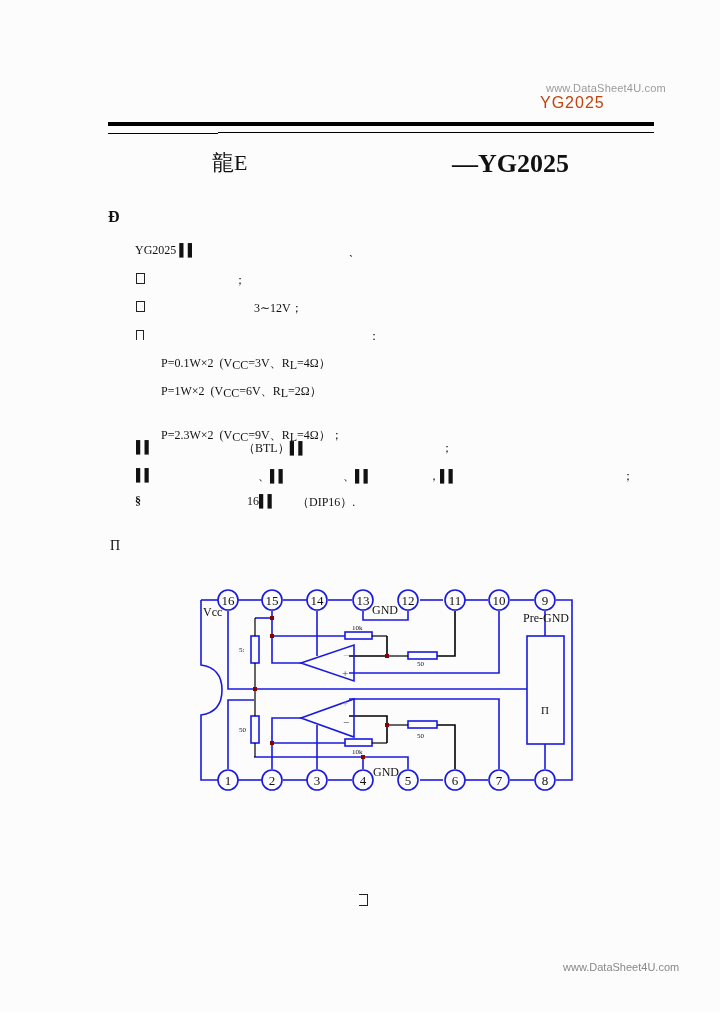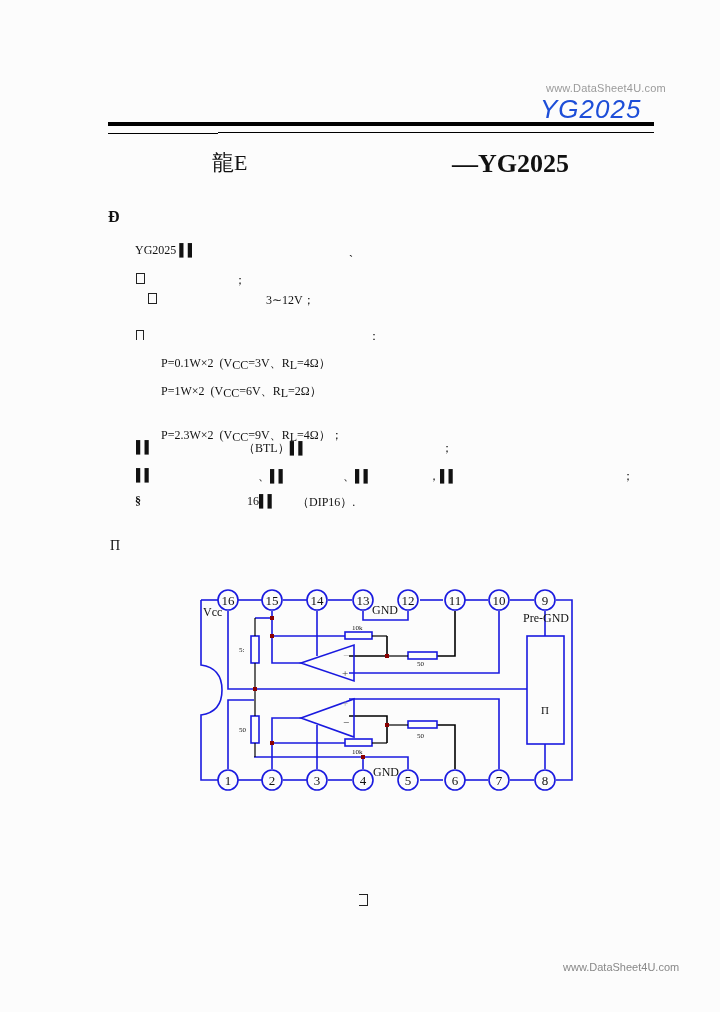--- a/index.html
+++ b/index.html
@@ -2,21 +2,21 @@
 <html><head>
 <meta charset="utf-8">
 <style>
   html, body { margin: 0; padding: 0; }
   body {
     width: 720px; height: 1012px; background: #fcfcfc; position: relative;
     overflow: hidden; font-family: "Liberation Serif", serif; color: #111;
   }
   .abs { position: absolute; }
   .wm-top { left: 546px; top: 82px; font-family: "Liberation Sans", sans-serif; font-size: 11px; color: #9a9a9a; letter-spacing: 0.2px; }
-  .part-top { left: 540px; top: 94px; font-family: "Liberation Sans", sans-serif; font-size: 26px; color: #1d4ed8; letter-spacing: 1px; font-style: italic; }
+  .part-top { left: 540px; top: 94px; font-family: "Liberation Sans", sans-serif; font-size: 16px; color: #c2410c; letter-spacing: 1px; }
   .rule-thick { left: 108px; top: 122px; width: 546px; height: 4px; background: #000; }
   .rule-thin-a { left: 108px; top: 133px; width: 110px; height: 1px; background: #000; }
   .rule-thin-b { left: 218px; top: 132px; width: 436px; height: 1px; background: #000; }
   .title-glyph { left: 212px; top: 148px; font-size: 22px; font-weight: normal; }
   .title-part { left: 452px; top: 149px; font-size: 26px; font-weight: bold; }
   .section-glyph { left: 108px; top: 208px; font-size: 16px; font-weight: bold; }
   .line { font-size: 12px; white-space: nowrap; }
   .box { display: inline-block; width: 7px; height: 9px; border: 1px solid #222; vertical-align: -1px; }
   .sub { font-size: 12px; vertical-align: -2px; }
   svg text { font-family: "Liberation Serif", serif; }
@@ -40,21 +40,21 @@
 <div class="abs line" style="left:135px; top:243px;">
   <span>YG2025 ▌▌</span>
   <span style="position:absolute; left:214px;">ˎ</span>
 </div>
 
 <div class="abs line" style="left:136px; top:272px;">
   <span class="box"></span>
   <span style="position:absolute; left:98px;">；</span>
 </div>
 
-<div class="abs line" style="left:136px; top:292px;margin-left:12px;">
+<div class="abs line" style="left:136px; top:300px;">
   <span class="box"></span>
   <span style="position:absolute; left:118px;">3∼12V；</span>
 </div>
 
 <div class="abs line" style="left:136px; top:328px;">
   <span class="box" style="border-bottom:none; width:6px;"></span>
   <span style="position:absolute; left:232px;">：</span>
 </div>
 
 <div class="abs line" style="left:161px; top:355px;">

